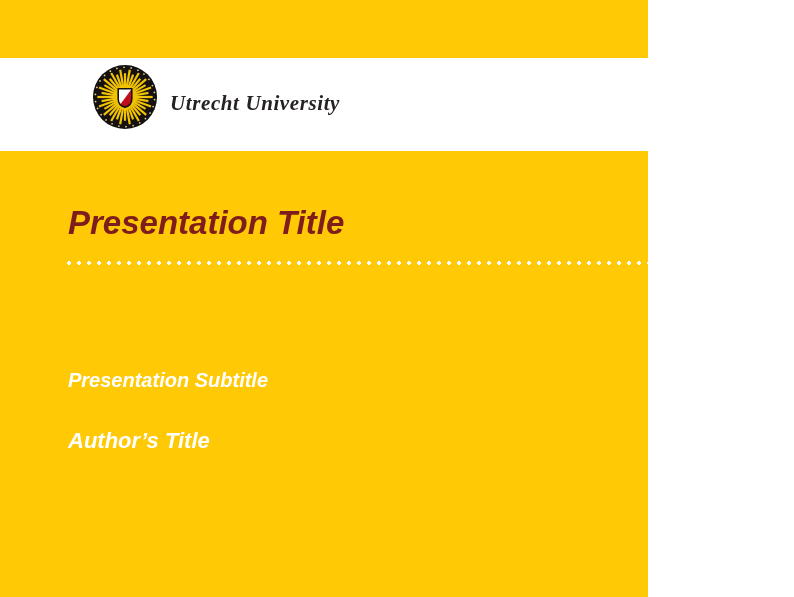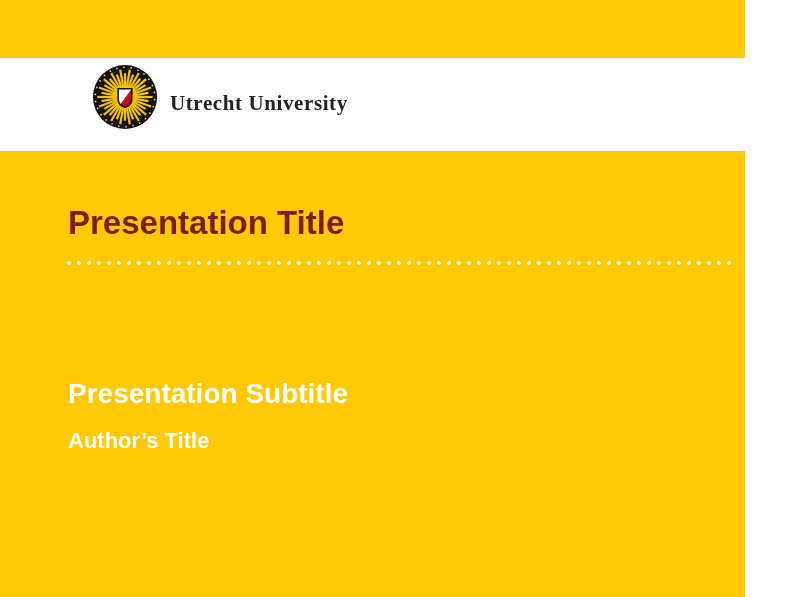--- a/index.html
+++ b/index.html
@@ -3,24 +3,25 @@
 <meta charset="utf-8">
 <style>
   html, body {
     margin: 0;
     padding: 0;
     background: #ffffff;
     font-family: "Liberation Sans", sans-serif;
   }
   .slide {
     position: relative;
-    width: 745px;
+    width: 648px;
     height: 597px;
     overflow: hidden;
     background: #FFCA05;
+    font-style: italic;
   }
   
   .top-band {
     position: absolute;
     left: 0; top: 0;
     width: 794px; height: 58px;
     background: #FFCA05;
   }
   
   .logo-band {
@@ -63,22 +64,22 @@
   .dotted-rule {
     position: absolute;
     left: 64px; top: 260px;
     width: 668px; height: 6px;
     background-image: radial-gradient(circle 1.7px at 5px 3px, #ffffff 98%, rgba(255,255,255,0) 100%);
     background-size: 10px 6px;
     background-repeat: repeat-x;
   }
   .subtitle {
     position: absolute;
-    left: 68px; top: 378px;
-    font-size: 28px;
+    left: 68px; top: 369px;
+    font-size: 20px;
     font-weight: bold;
     color: #ffffff;
     white-space: nowrap;
   }
   .author {
     position: absolute;
     left: 68px; top: 428px;
     font-size: 22px;
     font-weight: bold;
     color: #ffffff;

